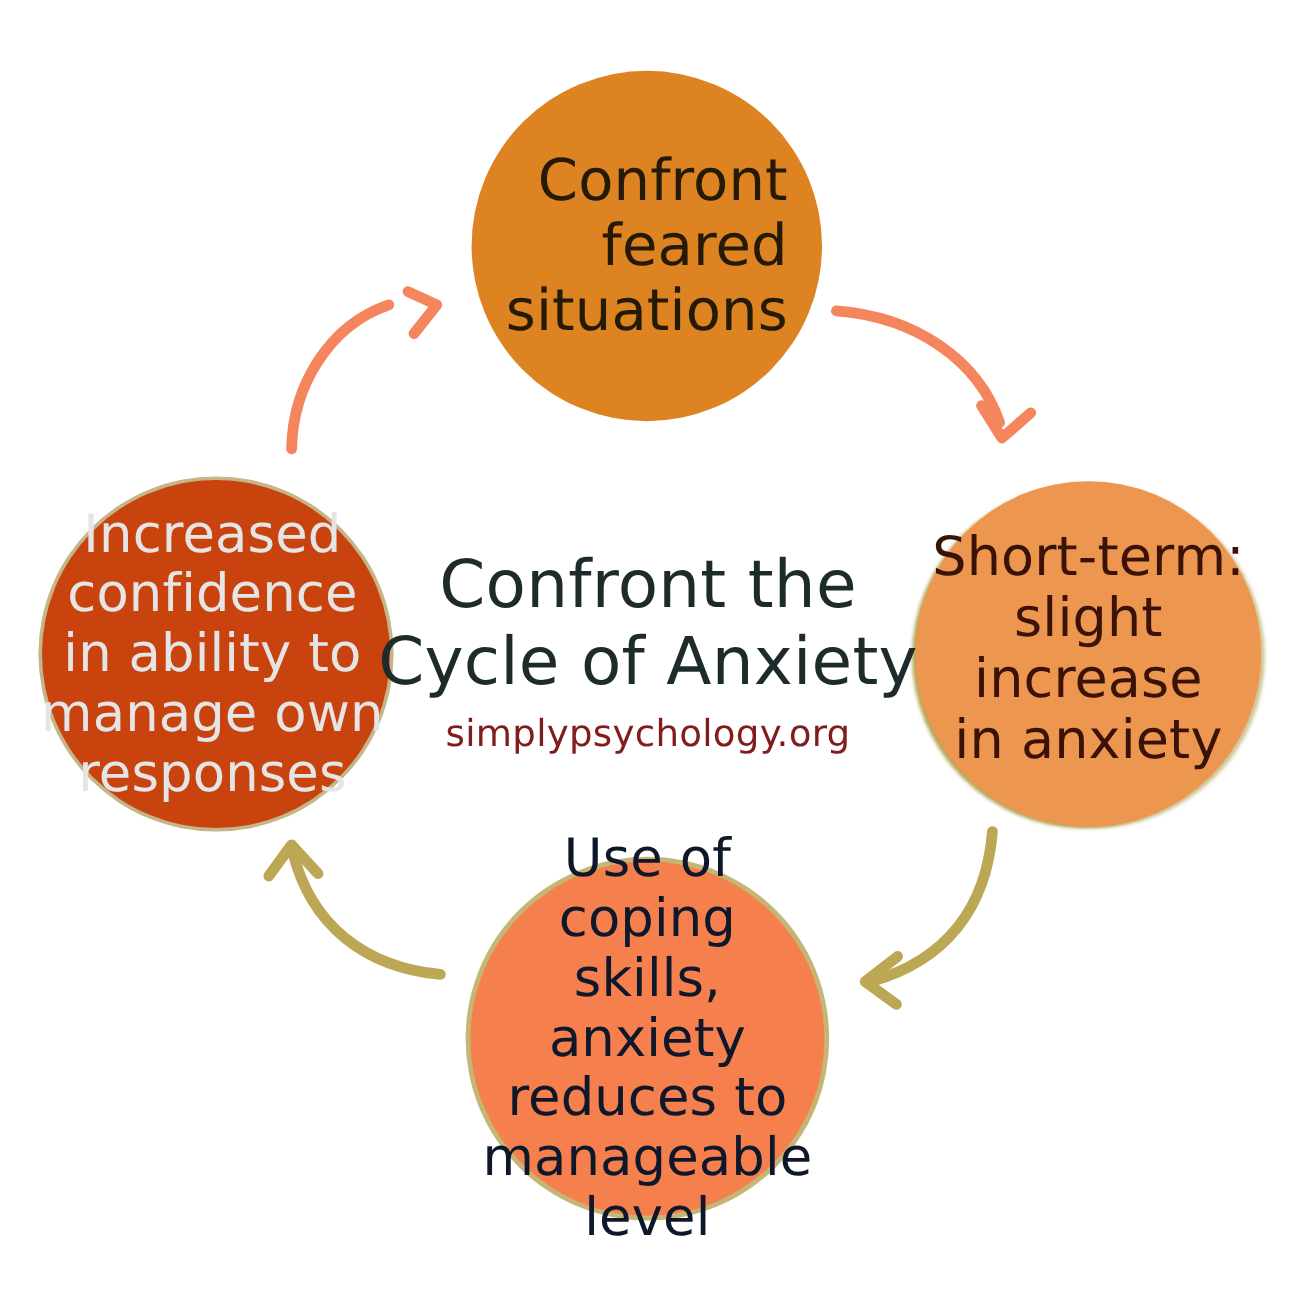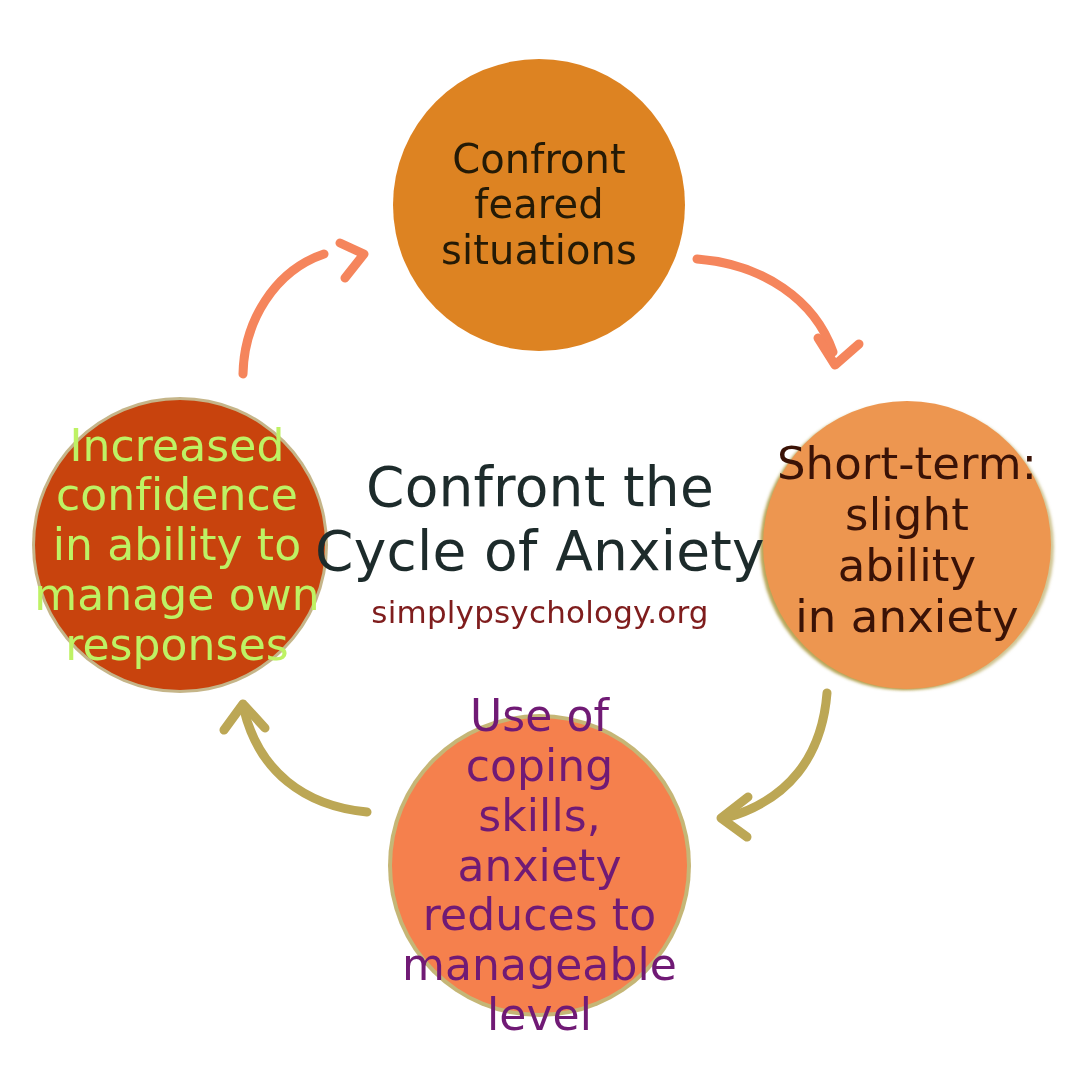--- a/index.html
+++ b/index.html
@@ -33,22 +33,23 @@
     font-weight: 400;
     letter-spacing: 0.1px;
   }
   
   #node-confront {
     left: 393px; top: 59px;
     width: 292px; height: 292px;
     background: #dd8322;
   }
   #node-confront .node-label {
-    font-size: 40px;
+    font-size: 48px;
     color: #241a06;
+    text-align: right;
   }
   
   #node-shortterm {
     left: 763px; top: 401px;
     width: 288px; height: 288px;
     background: #ed9650;
     box-shadow: -3px 0 0 0 #b9a košice;
     box-shadow: -4px 2px 3px -1px rgba(170,150,60,0.85),
                  4px 2px 3px -1px rgba(170,150,60,0.55);
   }
@@ -151,34 +152,34 @@
 
   <div class="node" id="node-confront" style="background: rgb(221, 131, 34);">
     <div class="node-label" style="color: rgb(36, 26, 6);">Confront
 feared
 situations</div>
   </div>
 
   <div class="node" id="node-shortterm" style="background: rgb(237, 150, 80);">
     <div class="node-label" style="color: rgb(58, 18, 6);">Short-term:
 slight
-ability
+increase
 in anxiety</div>
   </div>
 
   <div class="node" id="node-coping" style="background: rgb(245, 128, 77);">
-    <div class="node-label" style="color: #701a75;">Use of coping
+    <div class="node-label" style="color: #0f172a;">Use of coping
 skills, anxiety
 reduces to
 manageable
 level</div>
   </div>
 
   <div class="node" id="node-confidence" style="background: rgb(200, 67, 13);">
-    <div class="node-label" style="color: #bef264;">Increased
+    <div class="node-label" style="color: #e5e5e5;">Increased
 confidence
 in ability to
 manage own
 responses</div>
   </div>
 
   <div id="center-block">
     <div id="center-title" style="color: rgb(29, 43, 43);">Confront the
 Cycle of Anxiety</div>
     <div id="center-subtitle" style="color: #7f1d1d;">simplypsychology.org</div>

